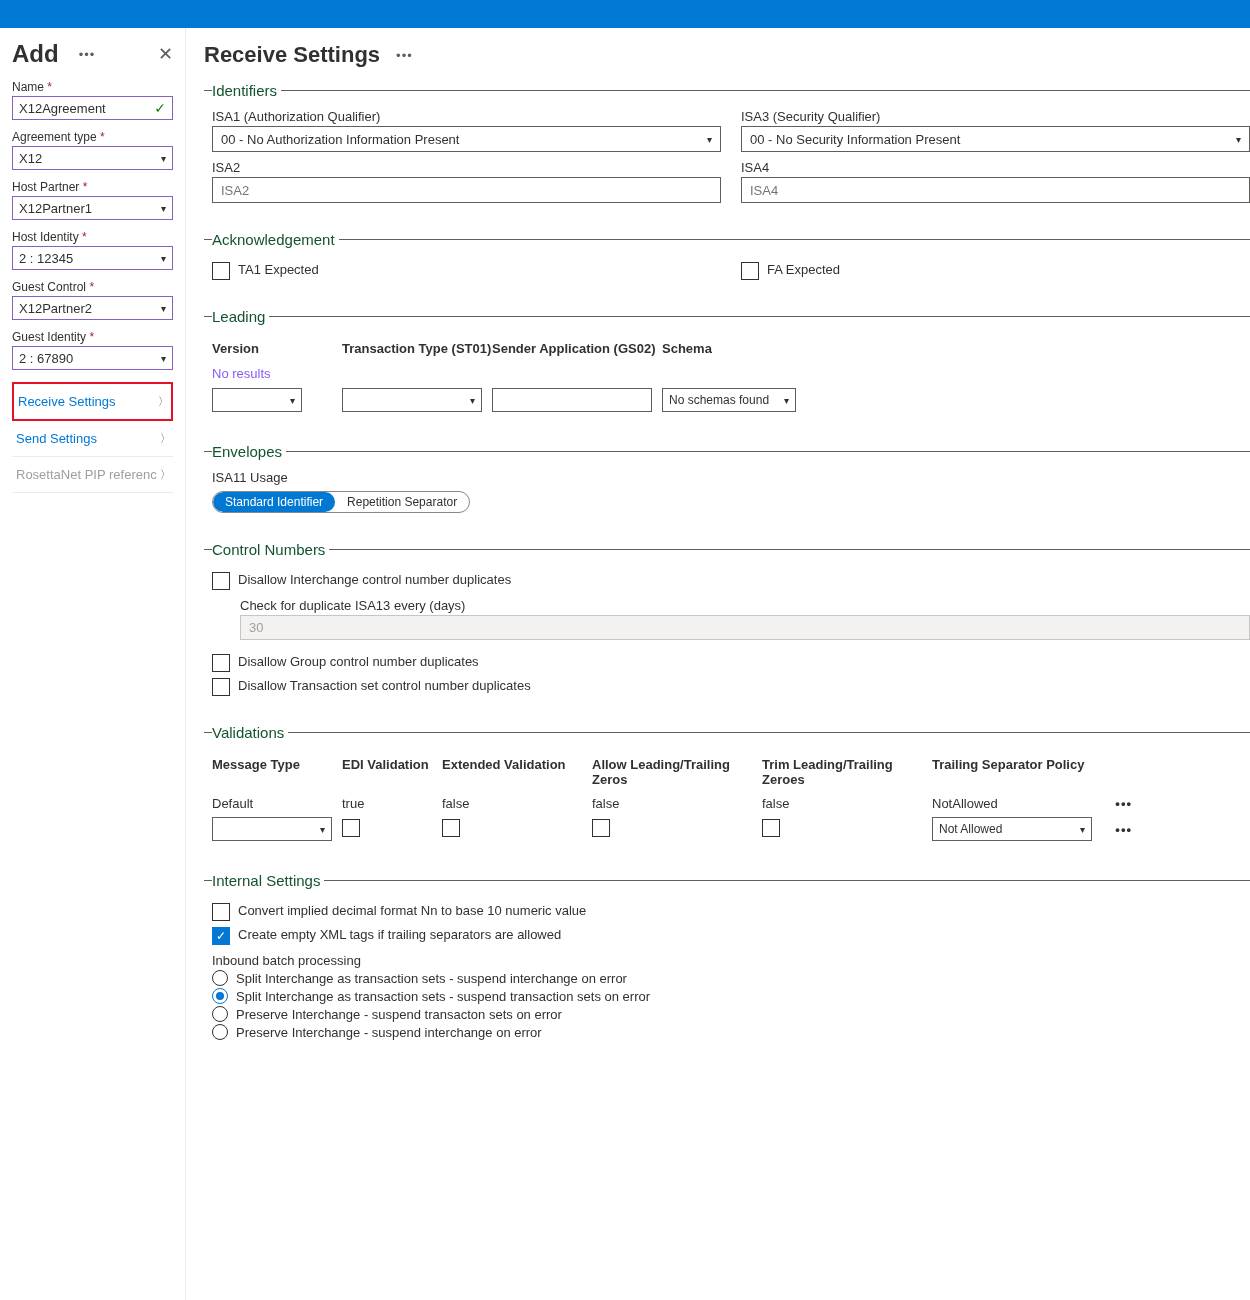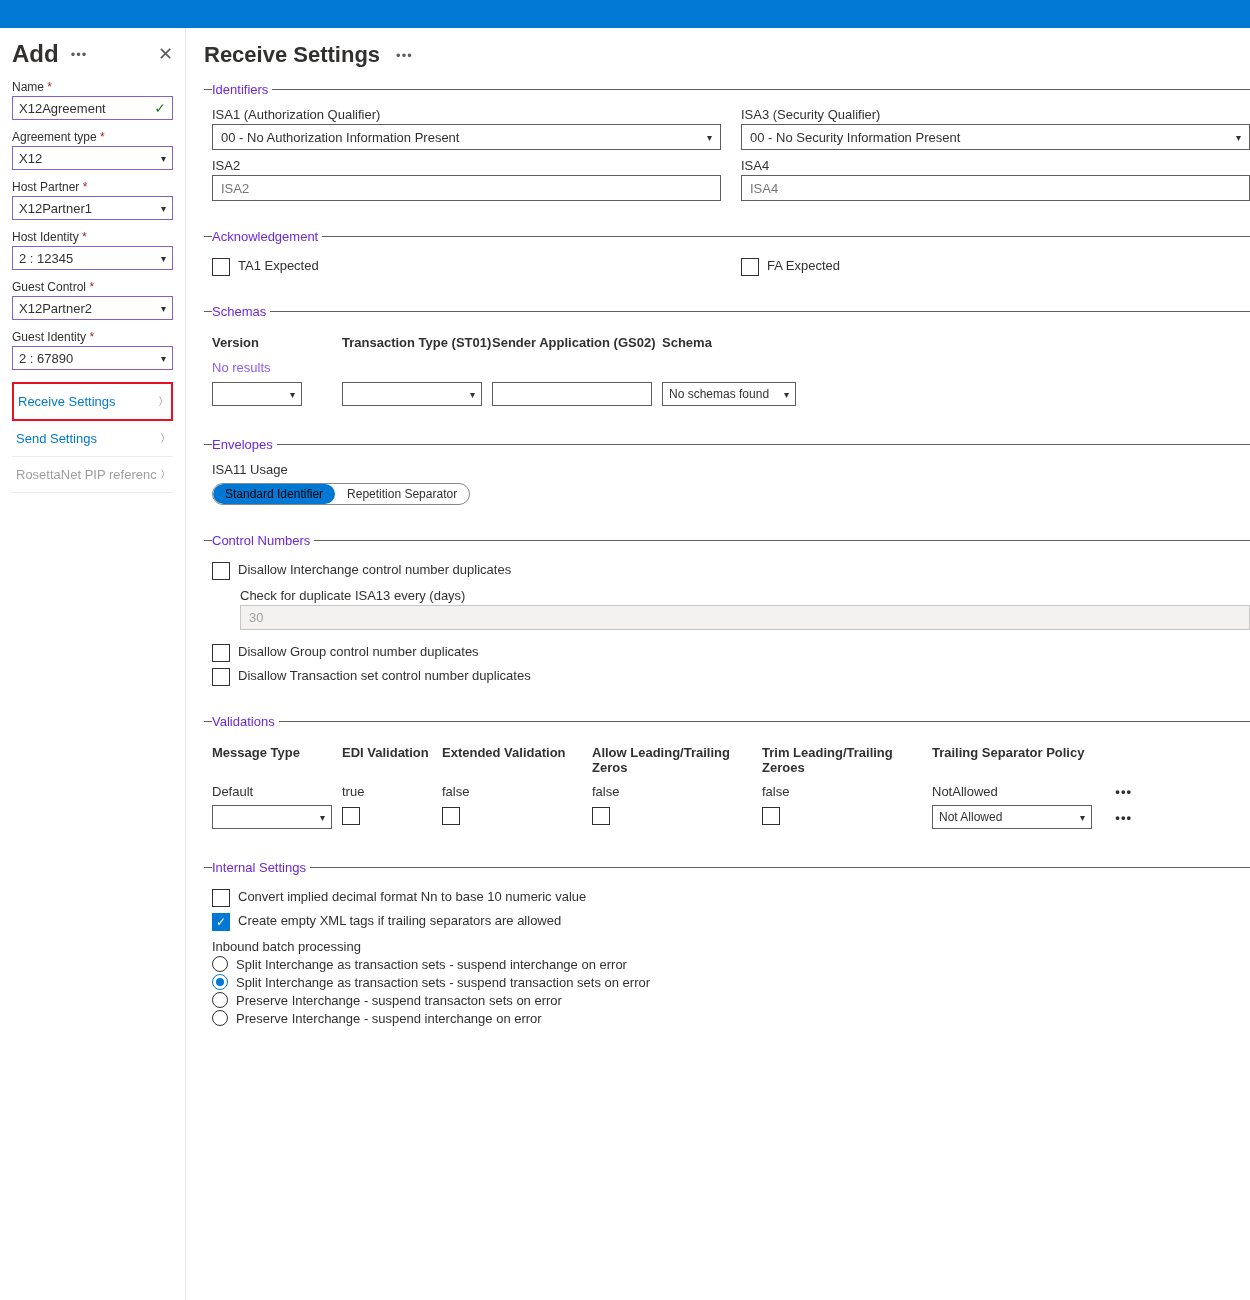--- a/index.html
+++ b/index.html
@@ -18,36 +18,36 @@
 .check-ic { color: #107c10; font-size: 14px; }
 .chev-d { font-size: 10px; color: #323130; }
 .nav-item { display: flex; align-items: center; justify-content: space-between; padding: 10px 2px 10px 4px; border-bottom: 1px solid #edebe9; color: #0078d4; font-size: 13px; cursor: pointer; }
 .nav-item.active { border: 2px solid #e81123; }
 .nav-item.disabled { color: #a19f9d; }
 .chev-r { color: #605e5c; font-size: 11px; }
 .main-panel { flex: 1; padding: 14px 0 30px 18px; overflow-y: auto; }
 .main-header { display: flex; align-items: center; gap: 12px; margin-bottom: 14px; }
 .main-header h2 { font-size: 22px; font-weight: 600; }
 fieldset { border: 1px solid #605e5c; border-left: none; border-right: none; border-bottom: none; padding: 10px 0 14px 8px; margin-bottom: 14px; margin-left: 0; }
-legend { font-size: 13px; padding: 0 4px 0 0; color: #6d28d9; }
+legend { font-size: 15px; padding: 0 4px 0 0; color: #14532d; }
 .two-col { display: flex; gap: 20px; }
 .col { flex: 1; }
 .flabel { font-size: 13px; margin-bottom: 2px; }
 .select-wide { width: 100%; height: 26px; border: 1px solid #605e5c; padding: 0 8px; display: flex; align-items: center; justify-content: space-between; font-size: 13px; background: #fff; }
 .text-input { width: 100%; height: 26px; border: 1px solid #605e5c; padding: 0 8px; font-size: 13px; }
 .cb-row { display: flex; gap: 8px; margin-top: 4px; }
 .cb { width: 18px; height: 18px; border: 1px solid #323130; display:inline-flex; align-items:center; justify-content:center; font-size:12px; }
 .cb.checked { background:#0078d4; border-color:#0078d4; color:#fff; }
 .cb.disabled { border-color:#a19f9d; }
 .sub { margin-left: 0px; margin-top: 6px; }
 .pill-group { display: inline-flex; border: 1px solid #a19f9d; border-radius: 4px; overflow: hidden; margin-top: 4px; }
 .pill { padding: 3px 12px; font-size: 12px; color: #a19f9d; cursor: pointer; }
 .toggle-wrap { display: inline-flex; border: 1px solid #8a8886; border-radius: 14px; overflow: hidden; margin-top: 4px; }
 .tog { padding: 3px 12px; font-size: 12px; }
-.tog.active { background: #0078d4; color: #000000; border-radius: 12px; }
+.tog.active { background: #0078d4; color: #ffffff; border-radius: 12px; }
 .tbl-head { display: flex; font-weight: 600; font-size: 13px; padding: 6px 0; }
 .tbl-row { display: flex; align-items: center; padding: 3px 0; }
 .c1{width:130px;} .c2{width:150px;} .c3{width:170px;} .c4{width:160px;}
 .v1{width:130px;} .v2{width:100px;} .v3{width:150px;} .v4{width:170px;} .v5{width:170px;} .v6{width:180px;} .v7{width:20px;text-align:right;}
 .small-select{ width:90px; height:24px; border:1px solid #605e5c; display:inline-flex;align-items:center;justify-content:flex-end;padding:0 6px; }
 .med-select{ width:140px; height:24px; border:1px solid #605e5c; display:inline-flex;align-items:center;justify-content:flex-end;padding:0 6px; }
 .schema-select{ width:134px; height:24px; border:1px solid #605e5c; display:inline-flex;align-items:center;justify-content:space-between;padding:0 6px; font-size:12px;}
 .med-input{ width:160px; height:24px; border:1px solid #605e5c; }
 .disabled-box { border:1px solid #c8c6c4; padding:4px 8px; color:#a19f9d; background:#f3f2f1; margin-left:28px; width: calc(100% - 28px); }
 .radio-row{ display:flex; align-items:center; gap:8px; margin-top:2px;}
@@ -60,21 +60,21 @@
 .more-h{ font-weight:700; letter-spacing:1px;}
 </style>
 </head>
 <body>
 
 <div class="top-bar"></div>
 <div class="container">
 
   <div class="left-panel">
     <div class="left-header">
-      <div style="display:flex;align-items:center;gap:8px;">
+      <div style="display:flex;align-items:center;gap:16px;">
         <h1>Add</h1>
         <span class="dots hdr-dots">•••</span>
       </div>
       <span class="close-x">✕</span>
     </div>
 
     <div class="field-label"><span>Name</span> <span class="req">*</span></div>
     <div class="input-box purple-border">
       <span>X12Agreement</span>
         <span class="check-ic">✓</span>
@@ -167,21 +167,21 @@
         <div class="col">
           <div class="cb-row">
             <span class="cb"></span>
             <span>FA Expected</span>
           </div>
         </div>
       </div>
     </fieldset>
 
     <fieldset>
-      <legend>Schemas</legend>
+      <legend>Leading</legend>
       <div class="tbl-head">
         <div class="c1">Version</div>
         <div class="c2">Transaction Type (ST01)</div>
         <div class="c3">Sender Application (GS02)</div>
         <div class="c4">Schema</div>
       </div>
       <div class="noresults">No results</div>
       <div class="tbl-row">
         <div class="c1"><div class="small-select">
               <span class="chev-d">▾</span>

